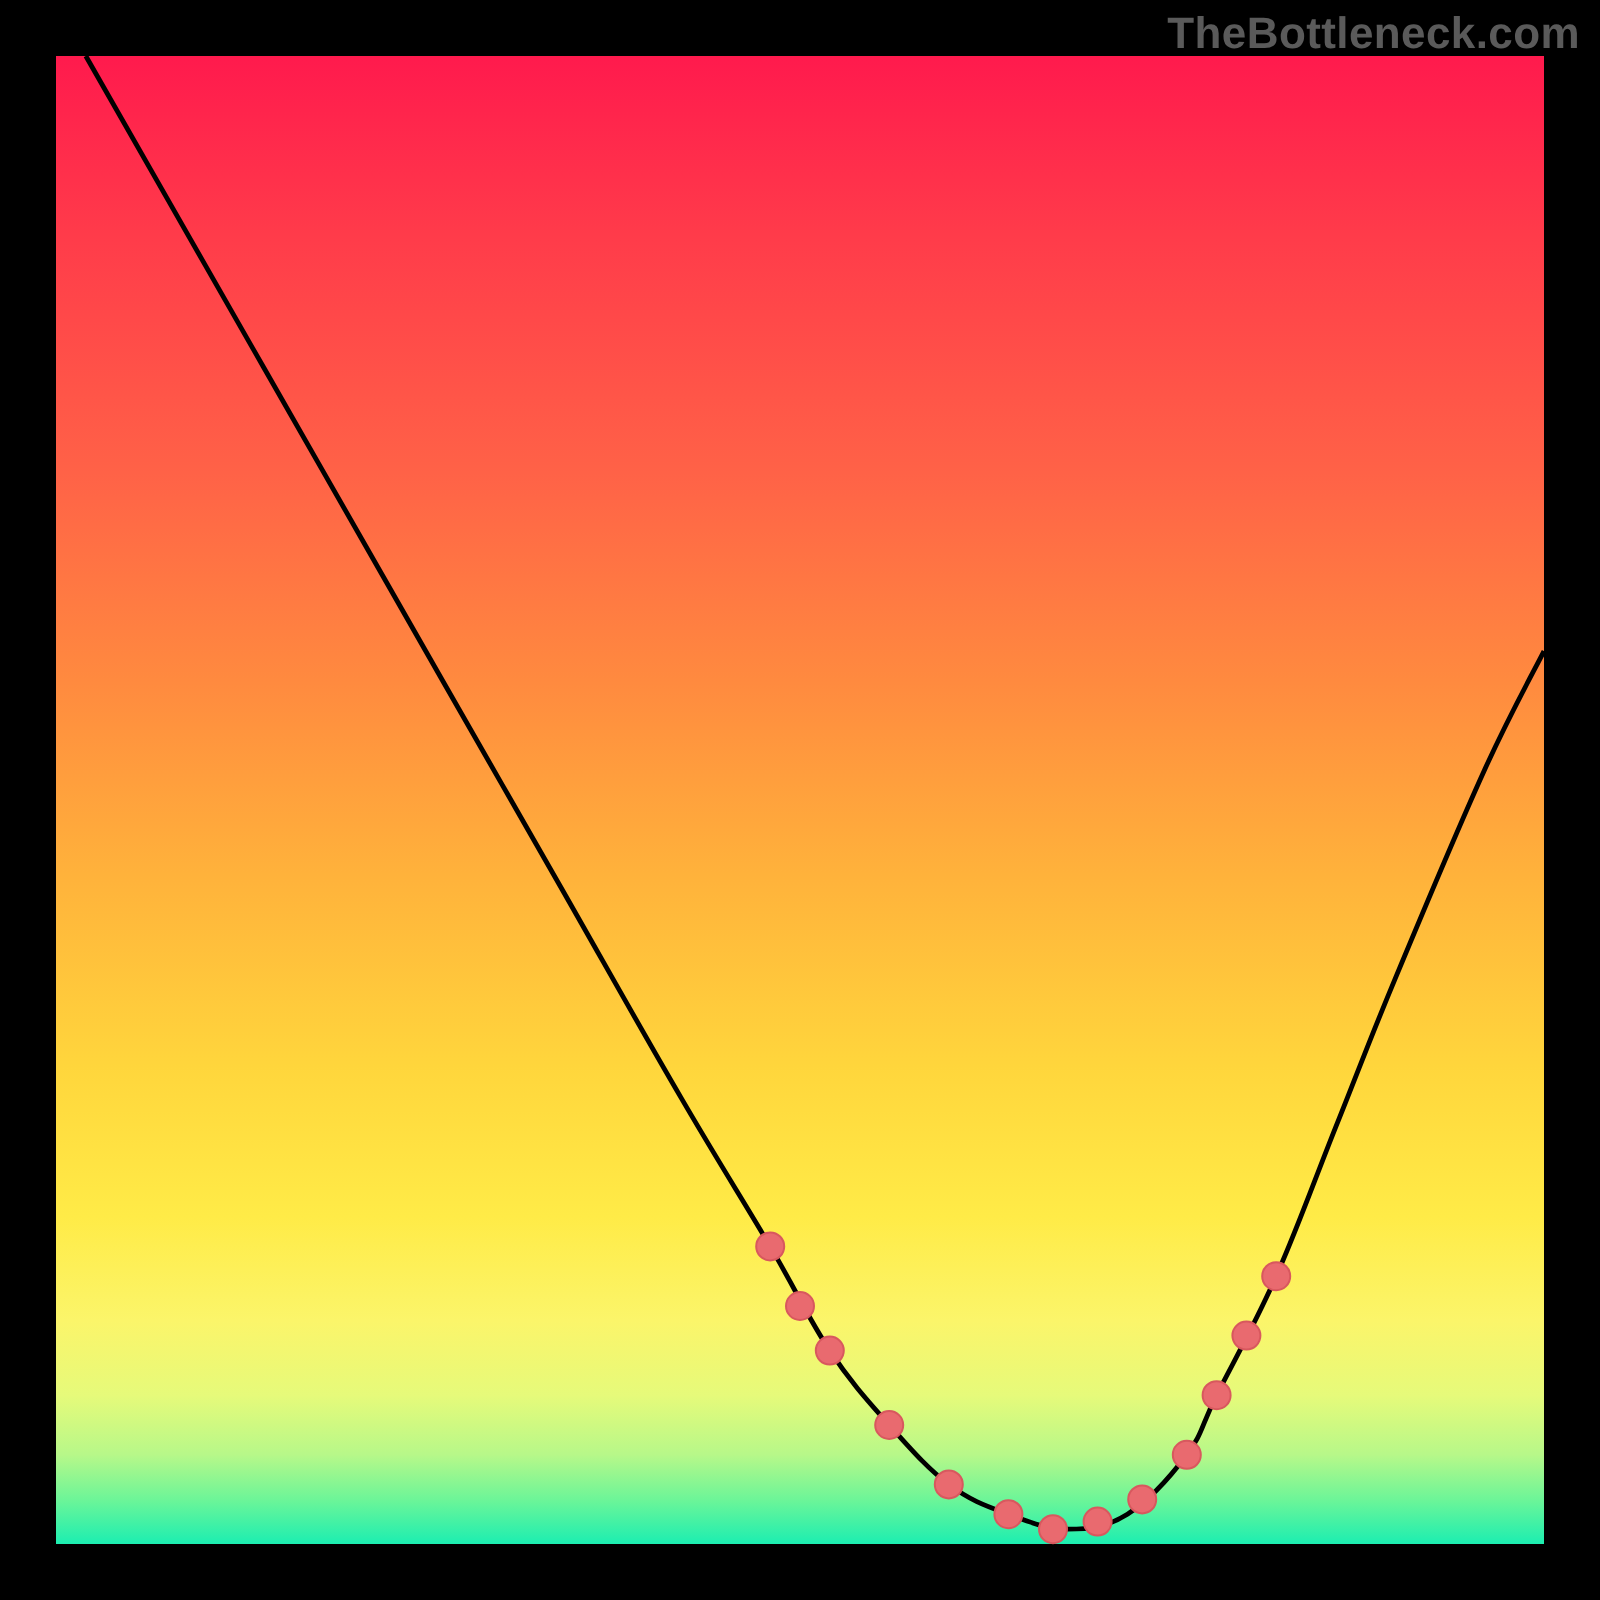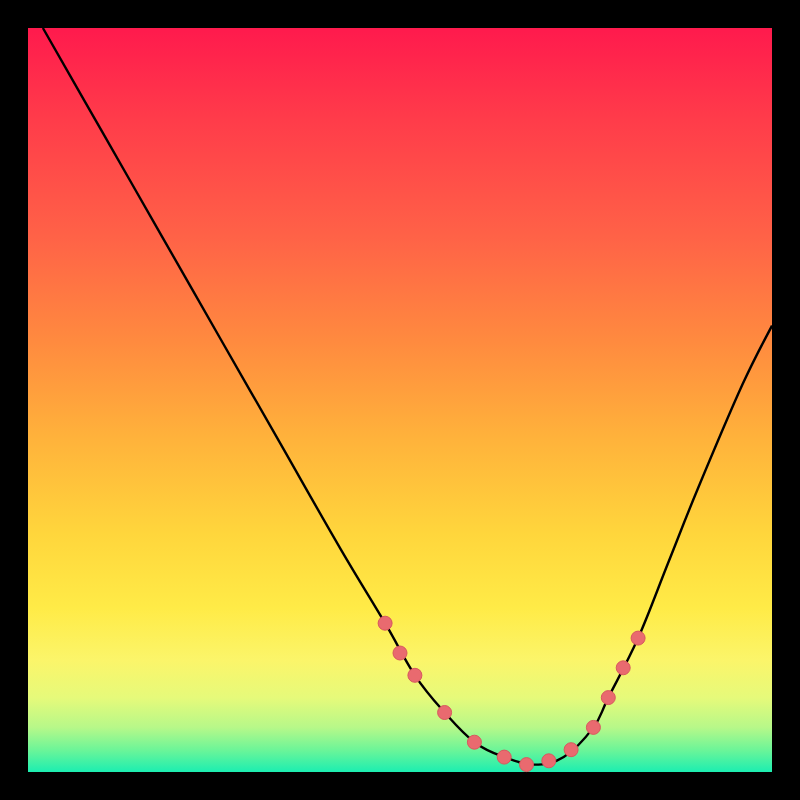--- a/index.html
+++ b/index.html
@@ -56,20 +56,21 @@
     top: 0;
     width: 744px;
     height: 744px;
     overflow: visible;
   }
 </style>
 </head>
 <body>
 
 <div class="stage">
+  <div class="watermark">TheBottleneck.com</div>
   <div class="plot-area">
     <svg class="curve" viewBox="0 0 744 744">
       <path id="curve-path" fill="none" stroke="#000000" stroke-width="2.4" d="M 14.9 0.0 C 25.6 18.7, 53.0 66.7, 74.4 104.2 C 95.8 141.7, 112.5 170.8, 133.9 208.3 C 155.3 245.8, 172.0 275.0, 193.4 312.5 C 214.9 350.0, 231.5 379.1, 253.0 416.6 C 274.4 454.1, 293.7 488.7, 312.5 520.8 C 331.2 552.9, 343.7 572.4, 357.1 595.2 C 370.5 618.0, 376.2 631.2, 386.9 647.3 C 397.6 663.4, 405.9 672.4, 416.6 684.5 C 427.4 696.5, 435.7 706.2, 446.4 714.2 C 457.1 722.3, 465.4 725.1, 476.2 729.1 C 486.9 733.1, 495.2 736.6, 505.9 736.6 C 516.6 736.6, 525.0 735.8, 535.7 729.1 C 546.4 722.4, 557.4 710.1, 565.4 699.4 C 573.5 688.6, 572.3 685.7, 580.3 669.6 C 588.4 653.5, 599.4 634.2, 610.1 610.1 C 620.8 586.0, 629.1 562.5, 639.8 535.7 C 650.6 508.9, 656.2 493.4, 669.6 461.3 C 683.0 429.1, 700.8 386.6, 714.2 357.1 C 727.6 327.7, 738.6 308.3, 744.0 297.6"></path>
       <g id="marker-group">
           <circle cx="357.1" cy="595.2" r="7" fill="#e96a6f" stroke="#d8585e" stroke-width="1"></circle>
           <circle cx="372.0" cy="625.0" r="7" fill="#e96a6f" stroke="#d8585e" stroke-width="1"></circle>
           <circle cx="386.9" cy="647.3" r="7" fill="#e96a6f" stroke="#d8585e" stroke-width="1"></circle>
           <circle cx="416.6" cy="684.5" r="7" fill="#e96a6f" stroke="#d8585e" stroke-width="1"></circle>
           <circle cx="446.4" cy="714.2" r="7" fill="#e96a6f" stroke="#d8585e" stroke-width="1"></circle>
           <circle cx="476.2" cy="729.1" r="7" fill="#e96a6f" stroke="#d8585e" stroke-width="1"></circle>

